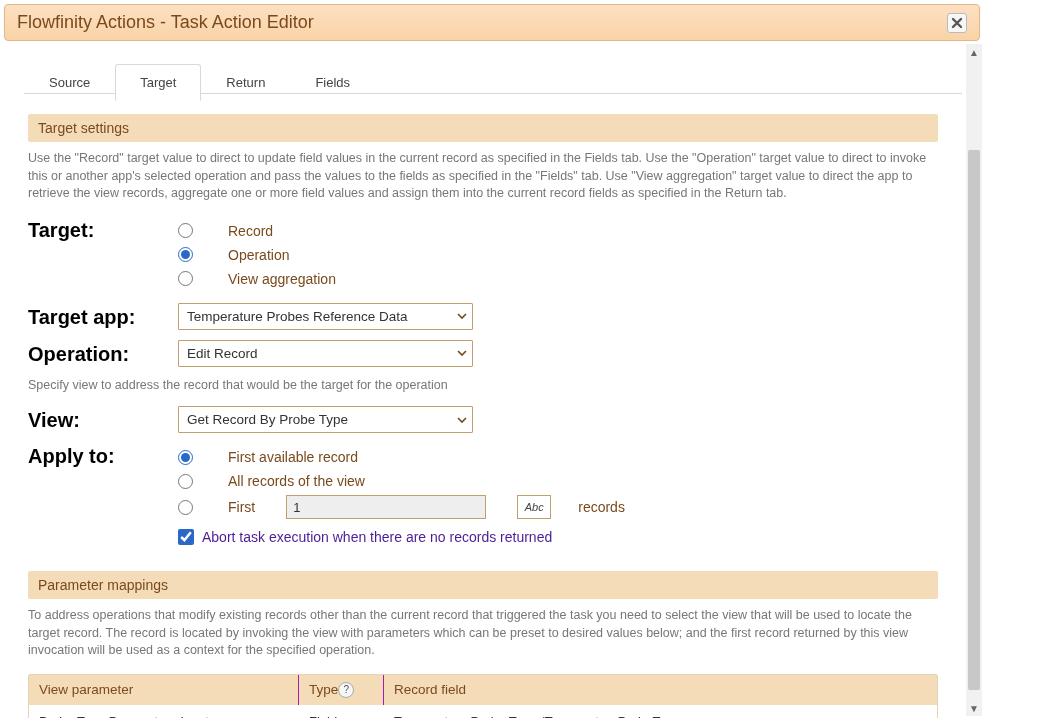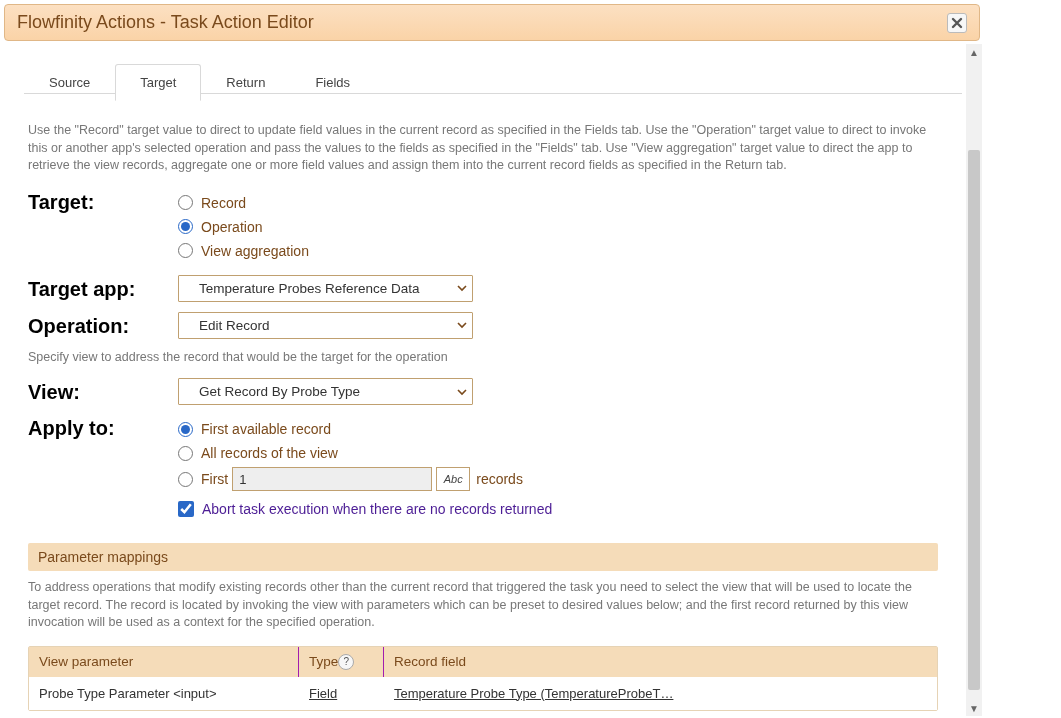--- a/index.html
+++ b/index.html
@@ -100,34 +100,34 @@
 .form-row.align-top { align-items: flex-start; }
 .form-label {
   width: 150px;
   color: #000000;
   font-size: 20px;
   padding-top: 2px;
   font-weight: bold;
 }
 .form-control-col { flex: 0 0 auto; }
 
-.radio-row { display: flex; align-items: center; margin: 4px 0; line-height: 20px; }
+.radio-row { display: flex; align-items: center; margin: 4px 0; line-height: 20px; gap: 27px; }
 .radio-row input[type=radio] { margin-right: 8px; width:15px; height:15px; accent-color:#2968c7; }
 .radio-label { color: #7a4a1c; font-size: 14px; }
 
 .select-wrap {
   position: relative;
   display: inline-block;
   width: 295px;
 }
 .select {
   width: 100%;
   border: 1px solid #c0a070;
   background: #fff;
-  padding: 5px 28px 5px 20px;
+  padding: 5px 28px 5px 8px;
   font-size: 13.5px;
   color: #333;
   appearance: none;
   cursor: pointer;
   border-radius: 1px;
 }
 .select-arrow {
   position: absolute;
   right: 6px; top: 50%;
   transform: translateY(-50%);
@@ -146,21 +146,20 @@
   font-size: 13px;
   margin: 0 4px;
 }
 .abc-btn {
   display: inline-flex; align-items:center; justify-content:center;
   border: 1px solid #c0a070;
   background: #fff;
   width: 34px; height: 24px;
   font-size: 11px; font-style: italic;
   color: #444;
-  margin-right: 6px;
   cursor:pointer;
 }
 .records-txt { color: #7a4a1c; font-size: 14px; }
 
 .check-row { display: flex; align-items: center; margin-top: 10px; }
 .check-row input[type=checkbox] { width:16px; height:16px; margin-right:8px; accent-color:#2968c7; }
 .check-label { color: #4c1d95; font-size: 14px; }
 
 .param-table {
   margin-top: 14px;
@@ -215,20 +214,21 @@
 
     <div class="tabs-row">
       <div class="tab">Source</div>
       <div class="tab active">Target</div>
       <div class="tab">Return</div>
       <div class="tab">Fields</div>
     </div>
 
     <div class="panel">
 
+      <div class="section-header">Target settings</div>
       <div class="help-text">Use the "Record" target value to direct to update field values in the current record as specified in the Fields tab. Use the "Operation" target value to direct to invoke this or another app's selected operation and pass the values to the fields as specified in the "Fields" tab. Use "View aggregation" target value to direct the app to retrieve the view records, aggregate one or more field values and assign them into the current record fields as specified in the Return tab.</div>
 
       <div class="form-row align-top">
         <div class="form-label">Target:</div>
         <div class="form-control-col">
           <div class="radio-row">
             <input type="radio" name="target" style="">
             <span class="radio-label">Record</span>
           </div>
           <div class="radio-row">

